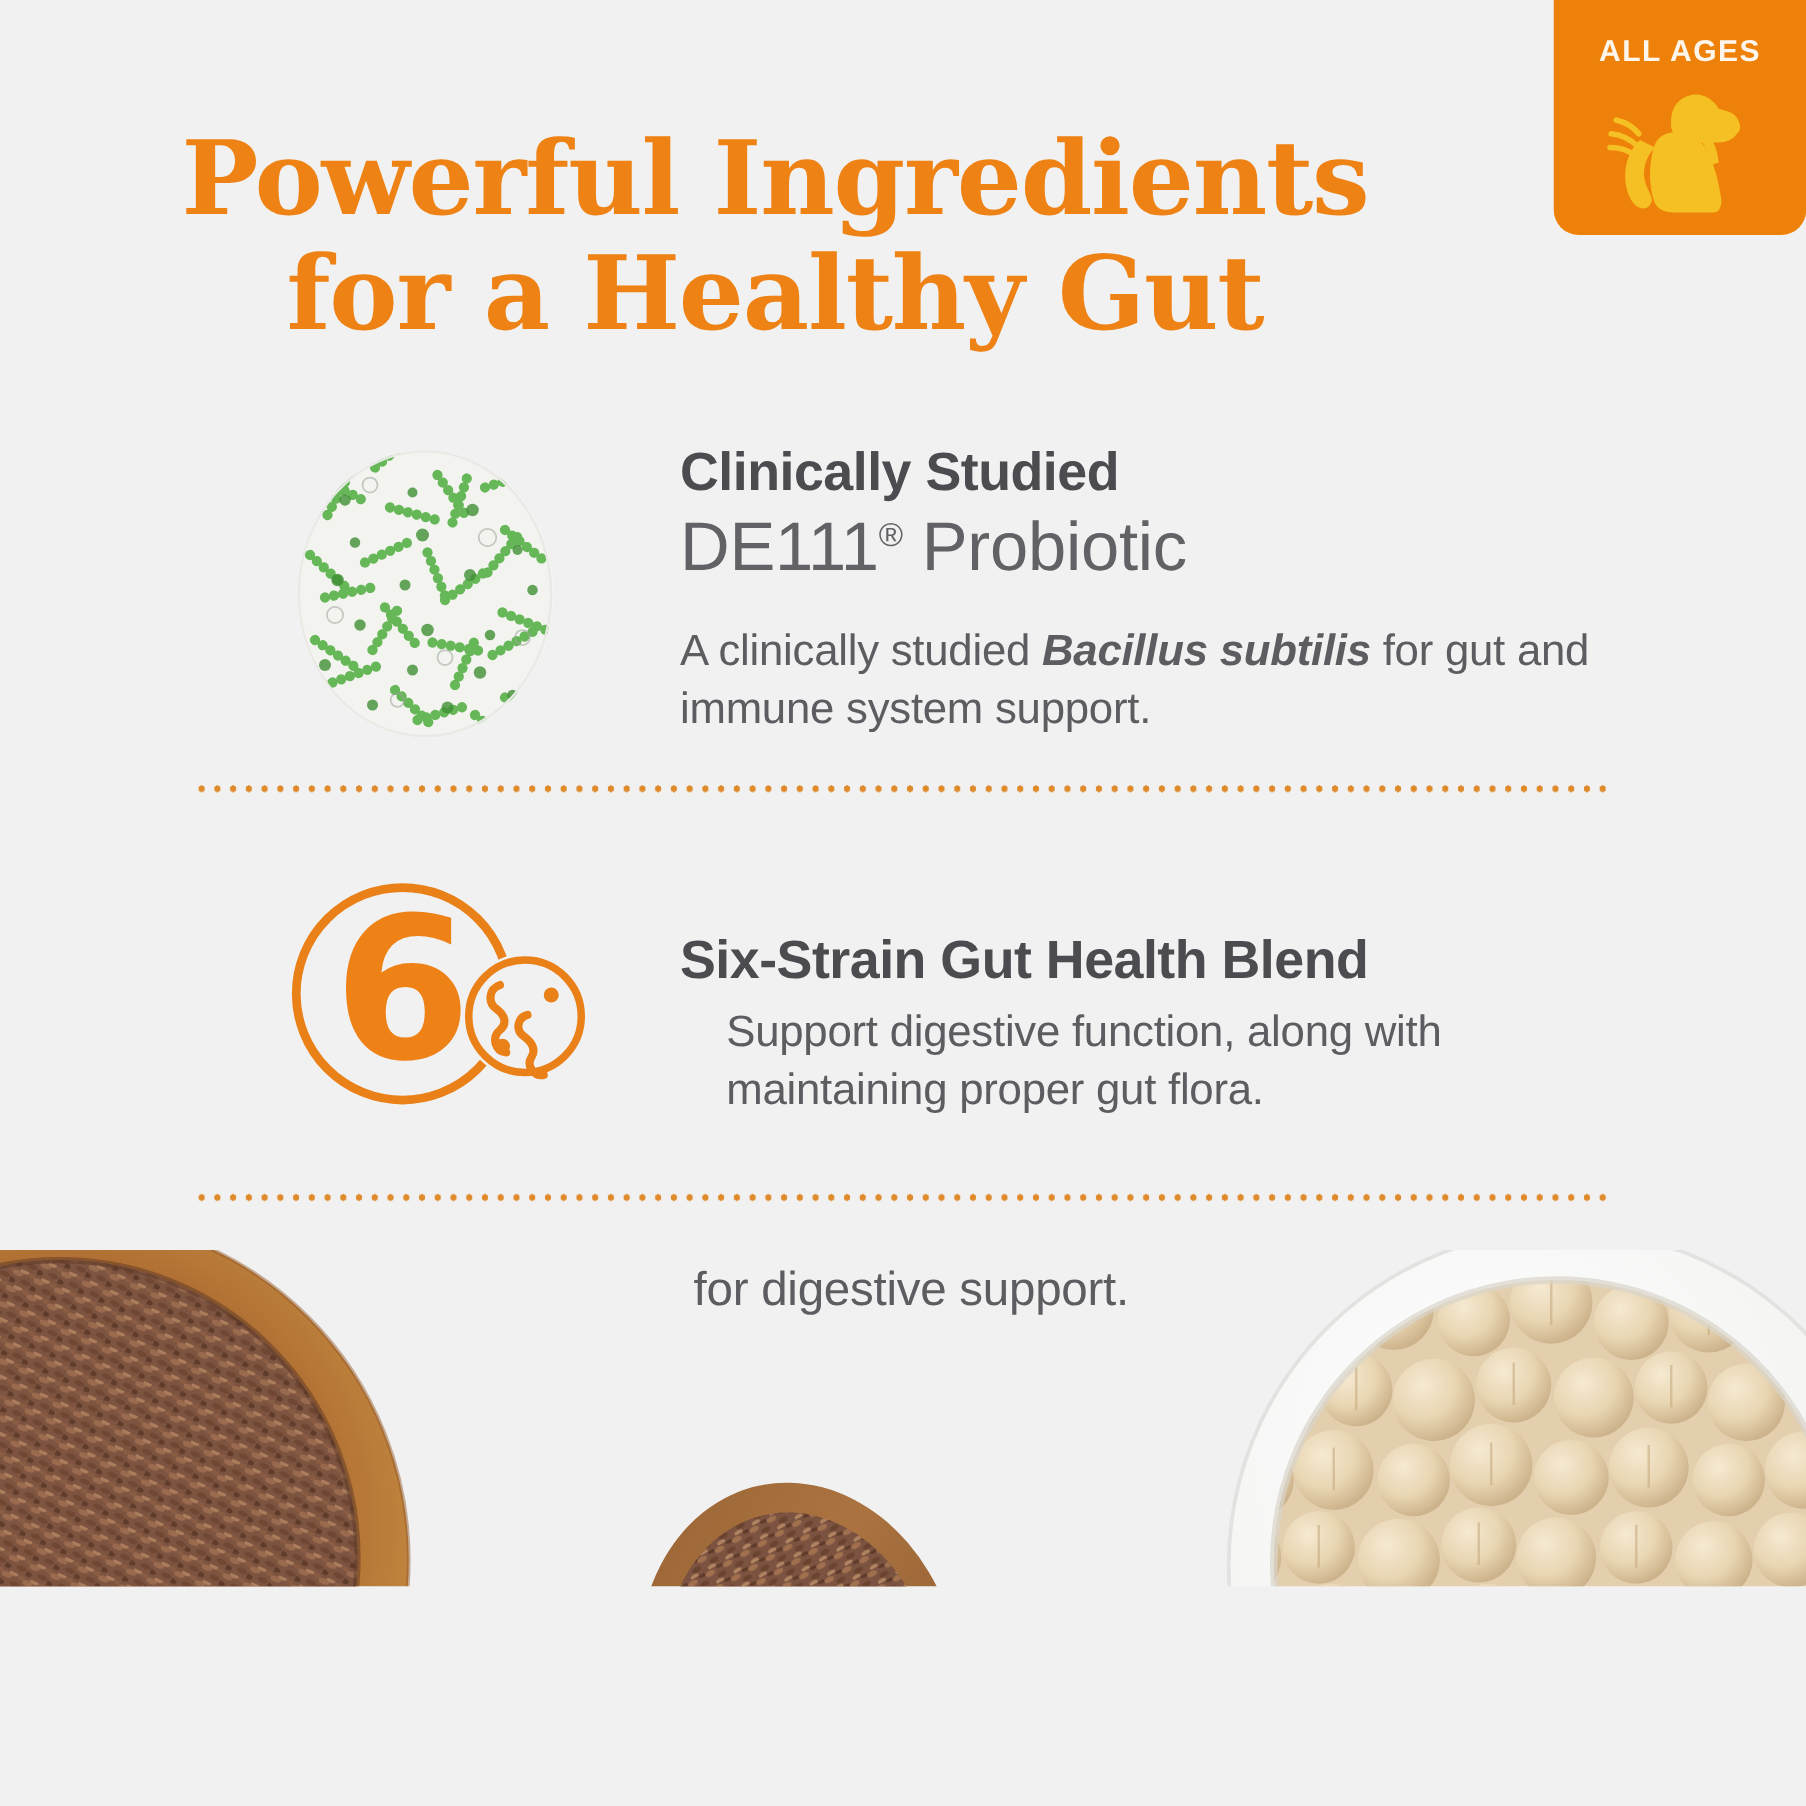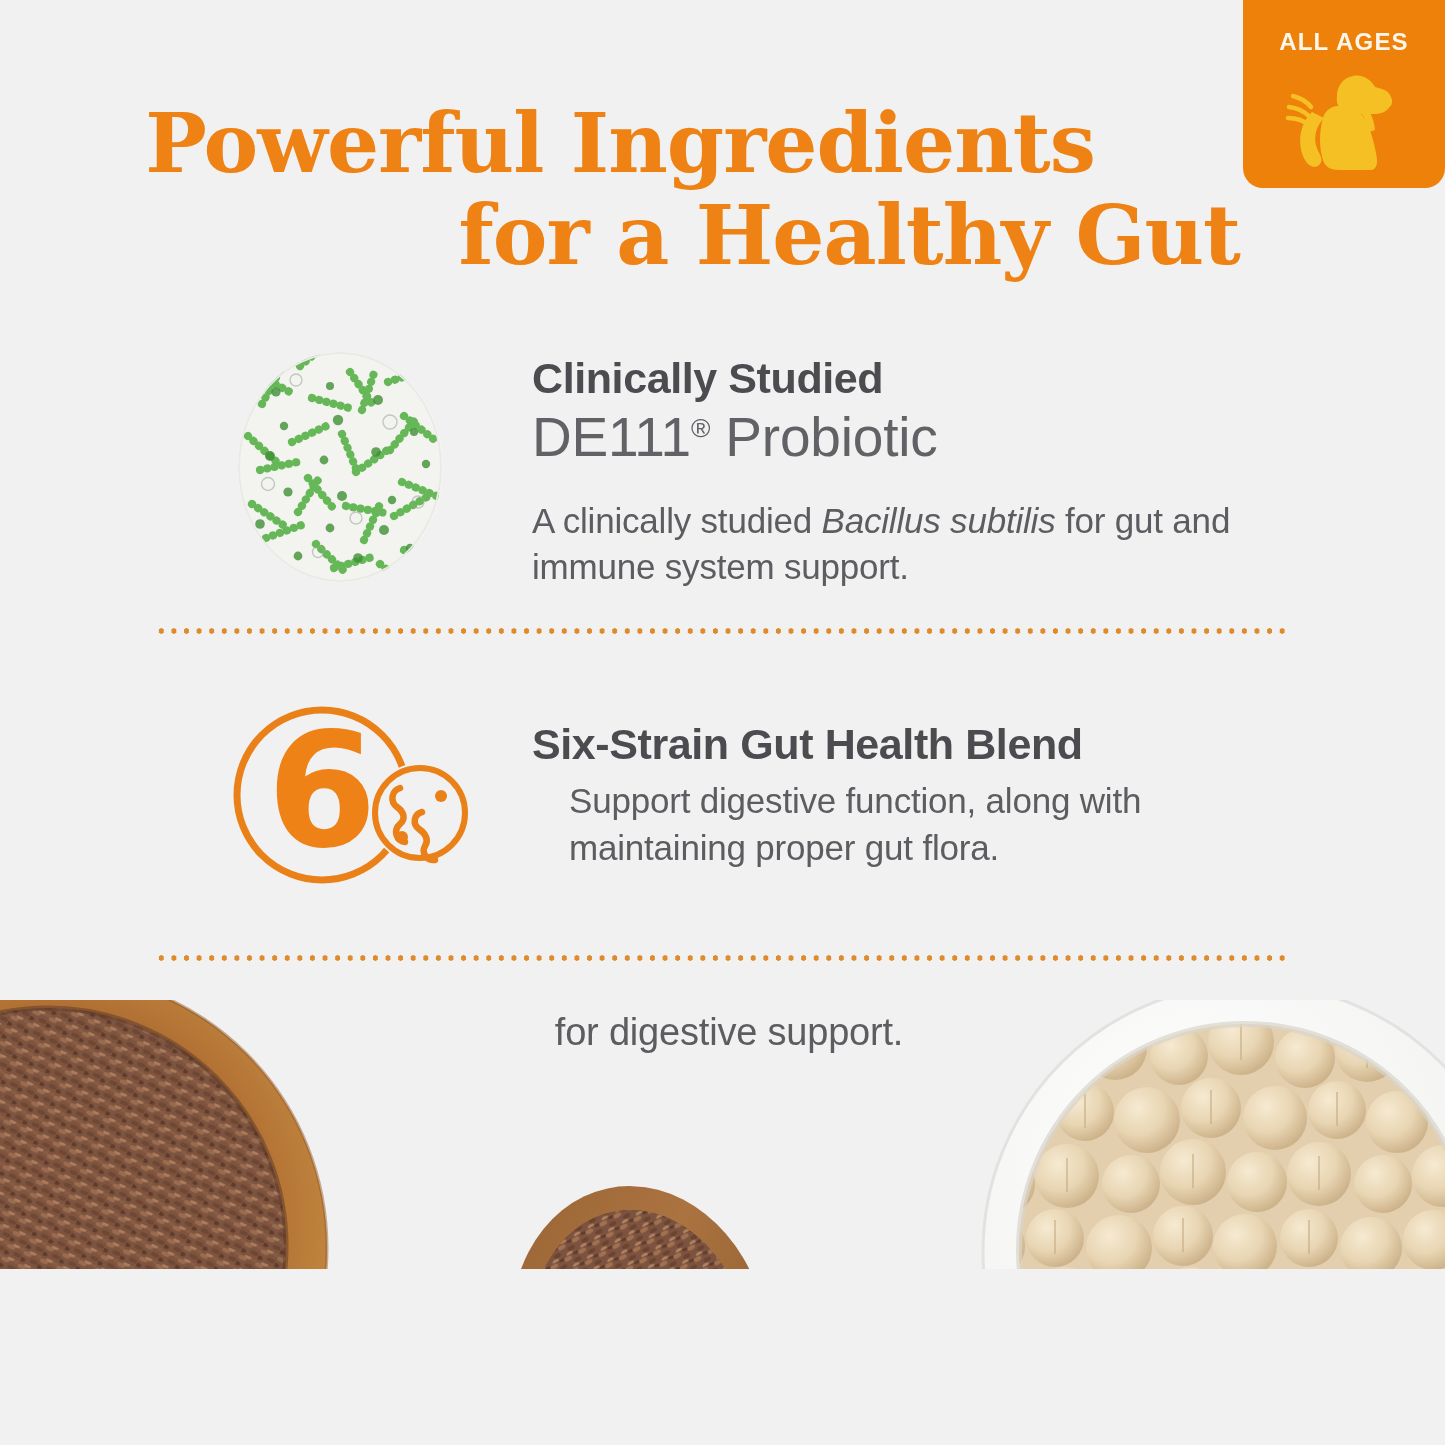--- a/index.html
+++ b/index.html
@@ -61,27 +61,28 @@
     text-align: center;
     color: #ef8214;
     font-family: "DejaVu Serif", serif;
     font-weight: bold;
     font-size: 82px;
     line-height: 1.12;
     letter-spacing: -1px;
     z-index: 2;
     margin-top: 16px;
   }
-  .title .l2 { display: block; text-align: right; }
+  .title .l2 { display: block; }
 
   
   .feature {
     position: absolute;
     display: flex;
-    align-items: flex-start;
+    align-items: flex-end;
+    gap: 12px;
   }
 
   .feature-icon {
     flex: 0 0 auto;
     position: relative;
   }
 
   .feature-text { flex: 1 1 auto; }
 
   .f-head-strong {
@@ -99,21 +100,21 @@
     letter-spacing: -0.2px;
   }
   .f-head-light sup { font-size: 0.48em; vertical-align: super; }
 
   .f-body {
     color: #5c5c61;
     font-size: 35px;
     line-height: 1.32;
     letter-spacing: -0.2px;
   }
-  .f-body i { font-style: italic; }
+  .f-body i { font-style: italic; font-weight: bold; }
 
   
   #feature-1 { top: 352px; left: 226px; width: 1060px; }
   #feature-1 .feature-icon { width: 248px; margin-right: 58px; }
   #feature-1 .f-body { margin-top: 26px; }
 
   
   #feature-2 { top: 700px; left: 226px; width: 1060px; }
   #feature-2 .feature-icon { width: 248px; margin-right: 58px; }
   #feature-2 .feature-text { padding-top: 18px; }

